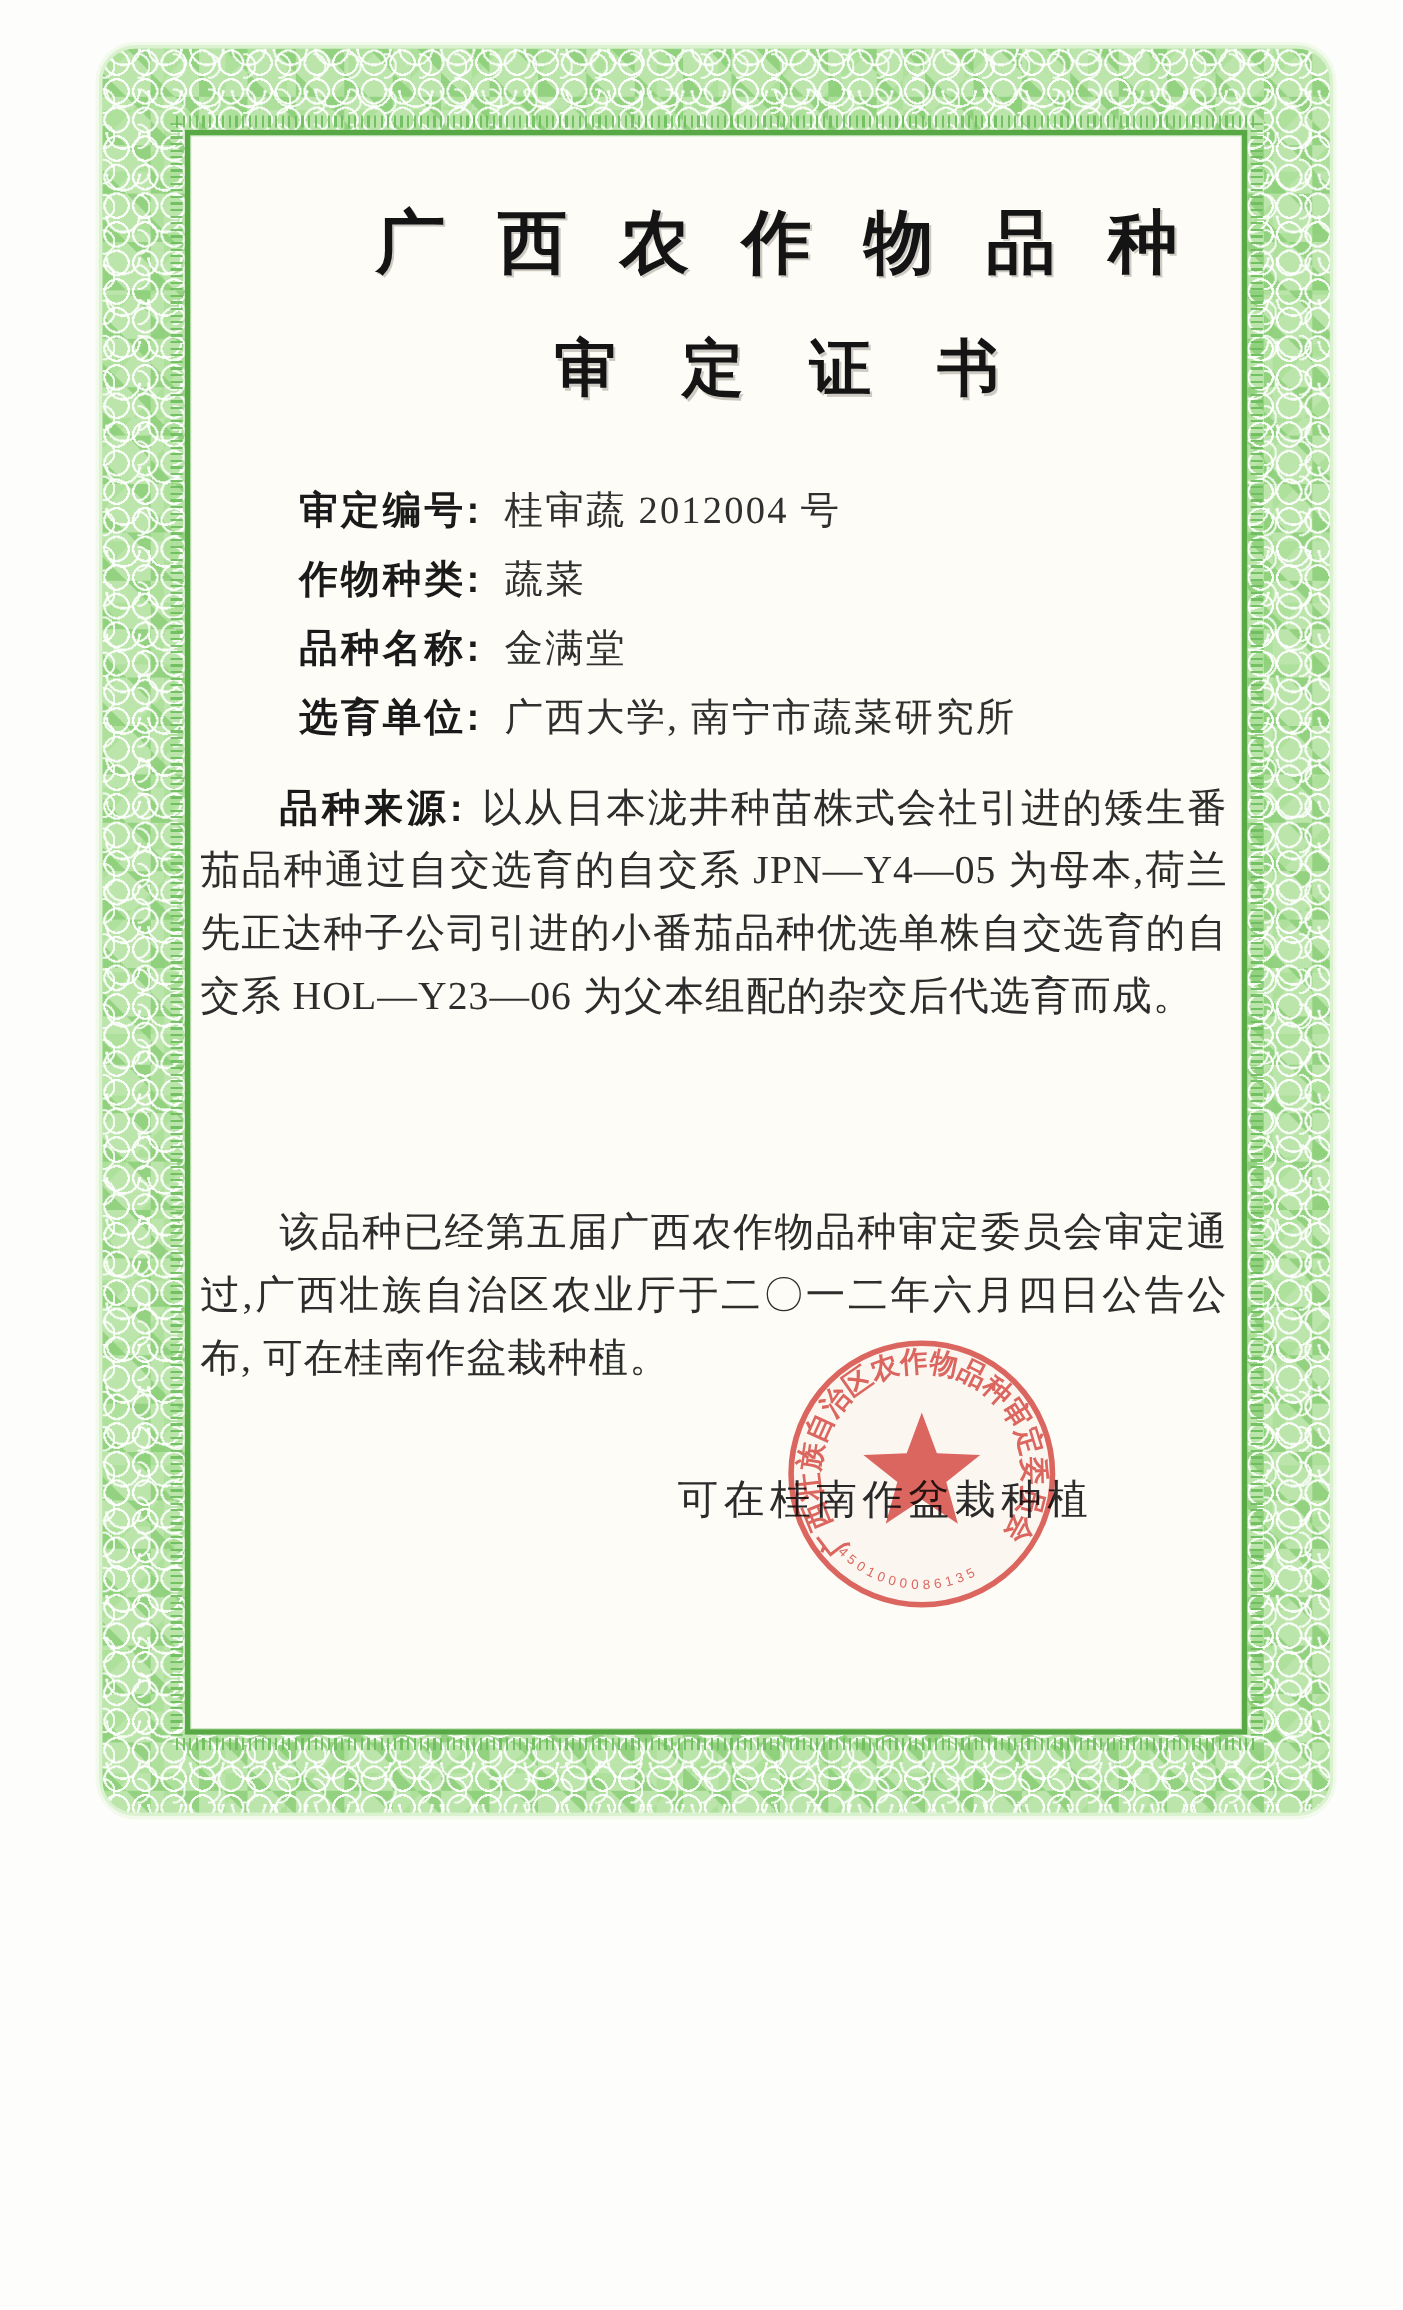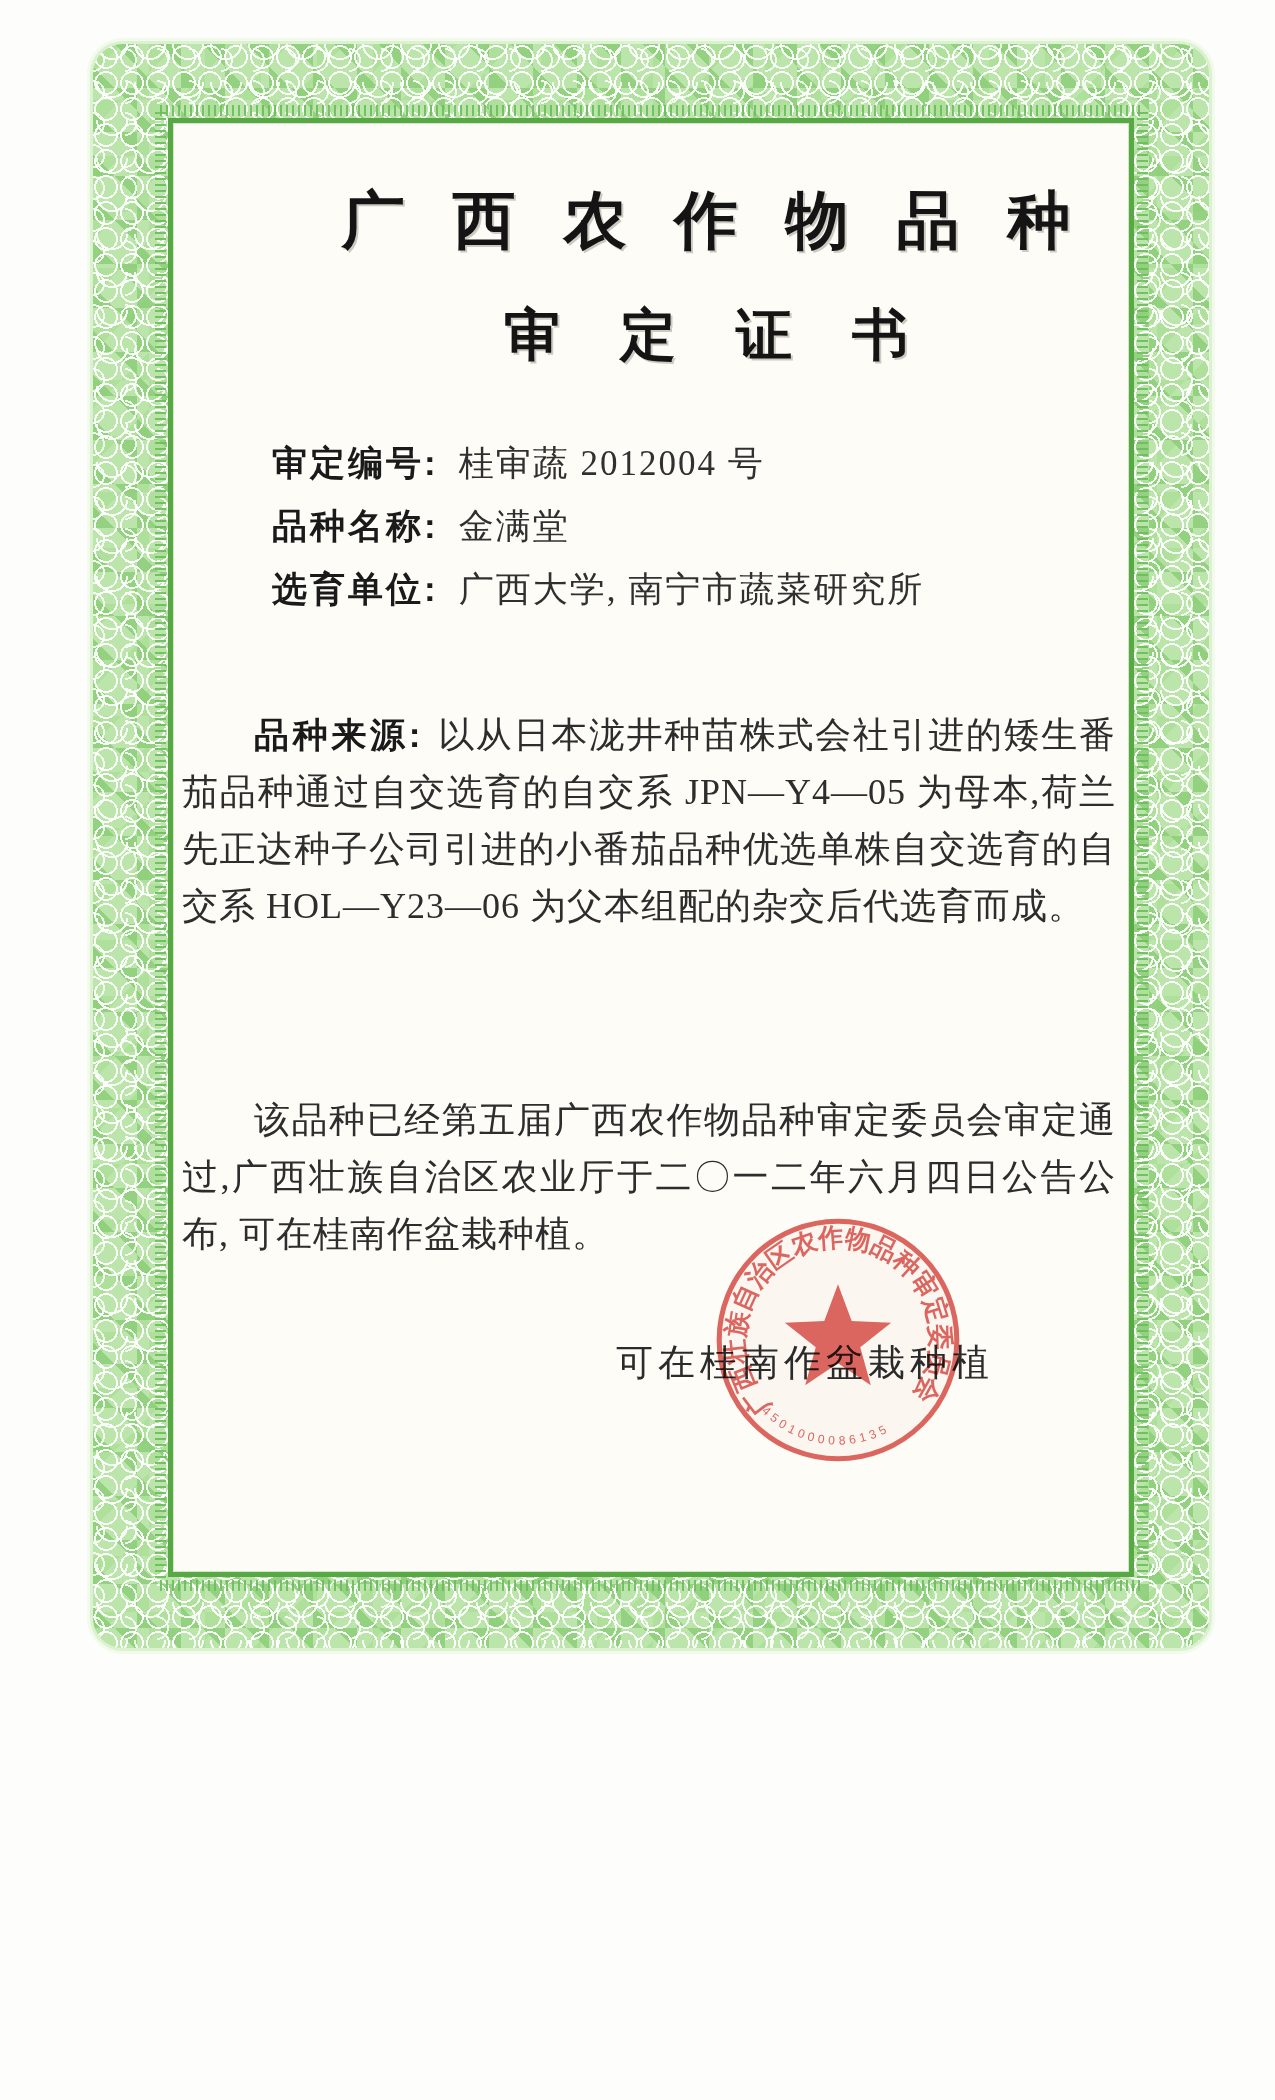--- a/index.html
+++ b/index.html
@@ -94,20 +94,23 @@
   <div class="panel"></div>
 
   <div class="title title1">广西农作物品种</div>
   <div class="title title2">审定证书</div>
 
   <div class="fields">
     <div class="field-row">
       <span class="flabel">审定编号:</span><span class="fvalue">桂审蔬 2012004 号</span>
     </div>
     <div class="field-row">
+      <span class="flabel">作物种类:</span><span class="fvalue">蔬菜</span>
+    </div>
+    <div class="field-row">
       <span class="flabel">品种名称:</span><span class="fvalue">金满堂</span>
     </div>
     <div class="field-row">
       <span class="flabel">选育单位:</span><span class="fvalue">广西大学, 南宁市蔬菜研究所</span>
     </div>
   </div>
 
   <p class="para para-source">
     <span class="flabel">品种来源:</span><span>以从日本泷井种苗株式会社引进的矮生番茄品种通过自交选育的自交系 JPN—Y4—05 为母本,荷兰先正达种子公司引进的小番茄品种优选单株自交选育的自交系 HOL—Y23—06 为父本组配的杂交后代选育而成。</span>
   </p>

